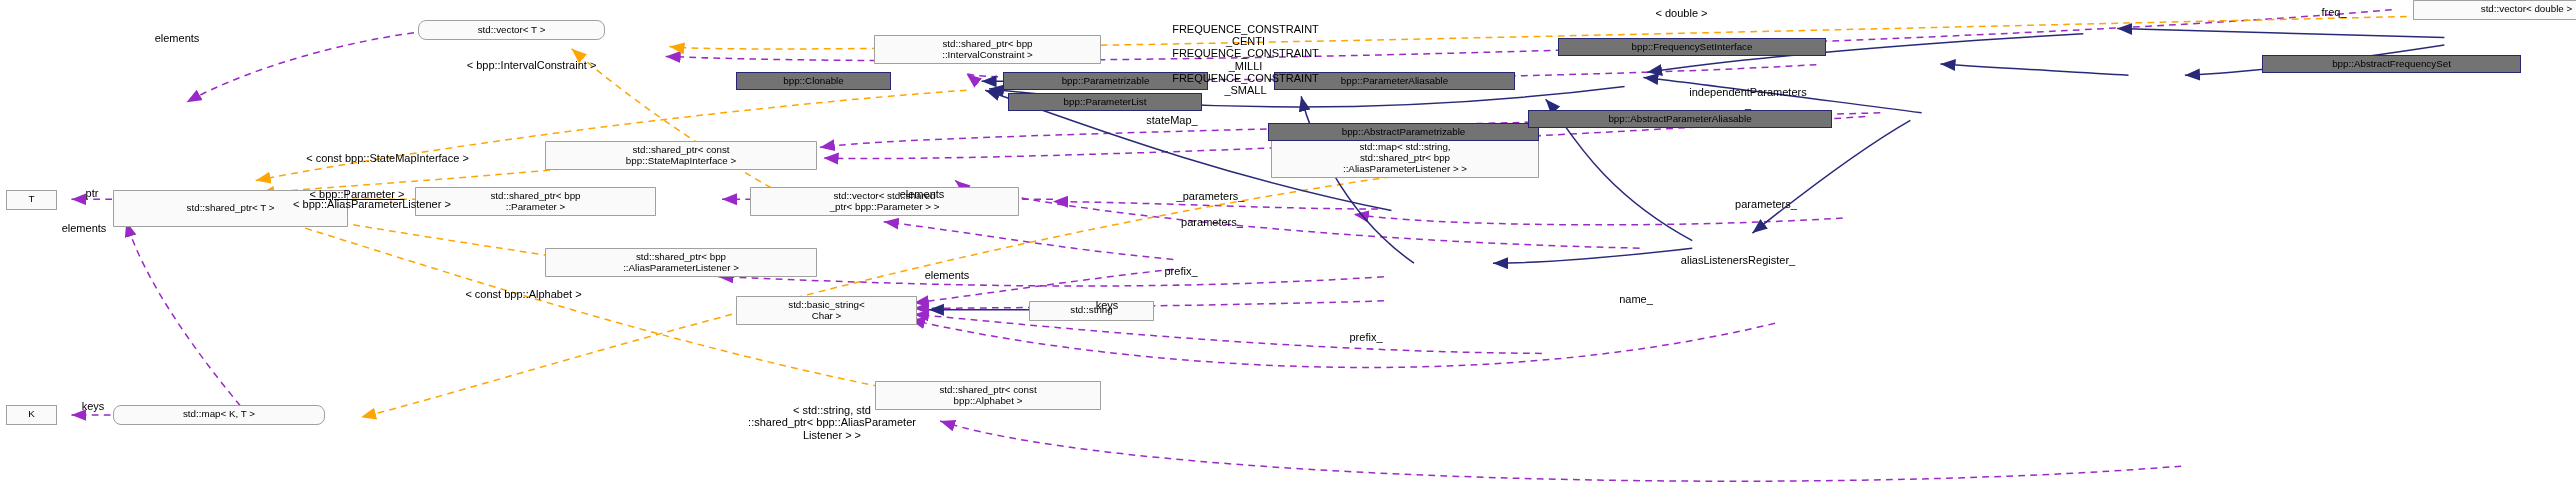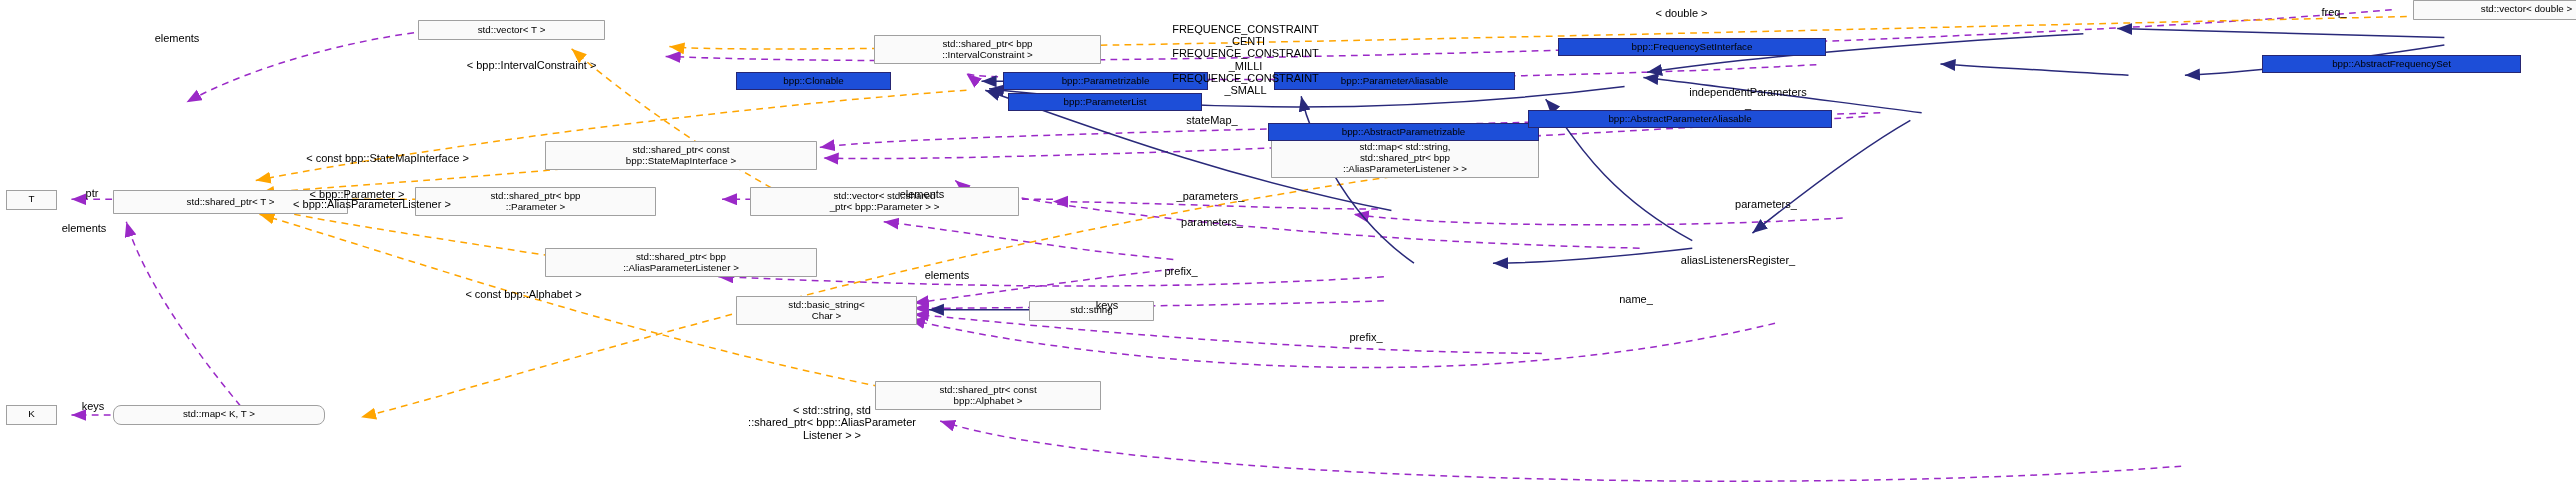--- a/index.html
+++ b/index.html
@@ -8,21 +8,21 @@
   svg.edges{position:absolute;left:0;top:0;width:2576px;height:491px;pointer-events:none;}
 
   
   .node{position:absolute;box-sizing:border-box;display:flex;align-items:center;
         justify-content:center;text-align:center;line-height:1.12;
         white-space:pre-line;}
   
   .tmpl{border:0.8px solid #a0a0a0;background:#fafafa;color:#000;font-size:9.8px;
         border-radius:0.8px;}
   
-  .cls{border:1.1px solid #262673;background:#1d4ed8;color:#000;font-size:9.8px;}
+  .cls{border:1.1px solid #262673;background:#737373;color:#000;font-size:9.8px;}
   
   .param{border:0.8px solid #a0a0a0;background:#fafafa;color:#000;font-size:9.8px;}
 
   
   .elabel{position:absolute;font-size:11px;color:#000;text-align:center;
           line-height:1.12;white-space:pre-line;}
 </style>
 </head>
 <body>
 
@@ -131,23 +131,23 @@
 
       <path d="M1480,412 L1235,412"></path>
 
       <path d="M2160,115 C1800,160 1500,140 1315,118"></path>
     </g>
   </svg>
 
   <div id="nodes-layer">
       <div class="node param" style="left: 6px; top: 190px; width: 51px; height: 19.6px;"><span>T</span></div>
       <div class="node param" style="left: 6px; top: 405px; width: 51px; height: 19.6px;"><span>K</span></div>
-      <div class="node tmpl" style="left: 113px; top: 190px; width: 235px; height: 24px;"><span>std::shared_ptr&lt; T &gt;</span></div>
+      <div class="node tmpl" style="left: 113px; top: 190px; width: 235px; height: 37px;"><span>std::shared_ptr&lt; T &gt;</span></div>
       <div class="node tmpl" style="left: 113px; top: 405px; width: 212px; height: 19.6px; border-radius: 8px;"><span>std::map&lt; K, T &gt;</span></div>
-      <div class="node tmpl" style="left: 418px; top: 20.3px; width: 187px; height: 19.6px;"><span>std::vector&lt; T &gt;</span></div>
+      <div class="node tmpl" style="left: 418px; top: 20.3px; width: 187px; height: 19.6px; border-radius: 8px;"><span>std::vector&lt; T &gt;</span></div>
       <div class="node tmpl" style="left: 415px; top: 187px; width: 241px; height: 29px;"><span>std::shared_ptr&lt; bpp
 ::Parameter &gt;</span></div>
       <div class="node tmpl" style="left: 545px; top: 141px; width: 272px; height: 29px;"><span>std::shared_ptr&lt; const
 bpp::StateMapInterface &gt;</span></div>
       <div class="node tmpl" style="left: 545px; top: 248px; width: 272px; height: 29px;"><span>std::shared_ptr&lt; bpp
 ::AliasParameterListener &gt;</span></div>
       <div class="node tmpl" style="left: 875px; top: 381px; width: 226px; height: 29px;"><span>std::shared_ptr&lt; const
 bpp::Alphabet &gt;</span></div>
       <div class="node tmpl" style="left: 750px; top: 187px; width: 269px; height: 29px;"><span>std::vector&lt; std::shared
 _ptr&lt; bpp::Parameter &gt; &gt;</span></div>
@@ -185,21 +185,21 @@
       <div class="elabel" style="left: 1146px; top: 216px; width: 132px;">parameters_</div>
       <div class="elabel" style="left: 1700px; top: 198px; width: 132px;">parameters_</div>
       <div class="elabel" style="left: 1629px; top: 86px; width: 238px;">independentParameters
 _</div>
       <div class="elabel" style="left: 1625px; top: 254px; width: 226px;">aliasListenersRegister_</div>
       <div class="elabel" style="left: 1139px; top: 265px; width: 84px;">prefix_</div>
       <div class="elabel" style="left: 1324px; top: 331px; width: 84px;">prefix_</div>
       <div class="elabel" style="left: 1077px; top: 299px; width: 60px;">keys</div>
       <div class="elabel" style="left: 887px; top: 269px; width: 120px;">elements</div>
       <div class="elabel" style="left: 1594px; top: 293px; width: 84px;">name_</div>
-      <div class="elabel" style="left: 1152px; top: 114px; width: 120px;">stateMap_</div>
+      <div class="elabel" style="left: 1112px; top: 114px; width: 120px;">stateMap_</div>
       <div class="elabel" style="left: 2298px; top: 6px; width: 72px;">freq_</div>
       <div class="elabel" style="left: 1110px; top: 22.6px; width: 271px;">FREQUENCE_CONSTRAINT
 _CENTI
 FREQUENCE_CONSTRAINT
 _MILLI
 FREQUENCE_CONSTRAINT
 _SMALL</div>
       <div class="elabel" style="left: 662px; top: 404px; width: 340px;">&lt; std::string, std
 ::shared_ptr&lt; bpp::AliasParameter
 Listener &gt; &gt;</div>

